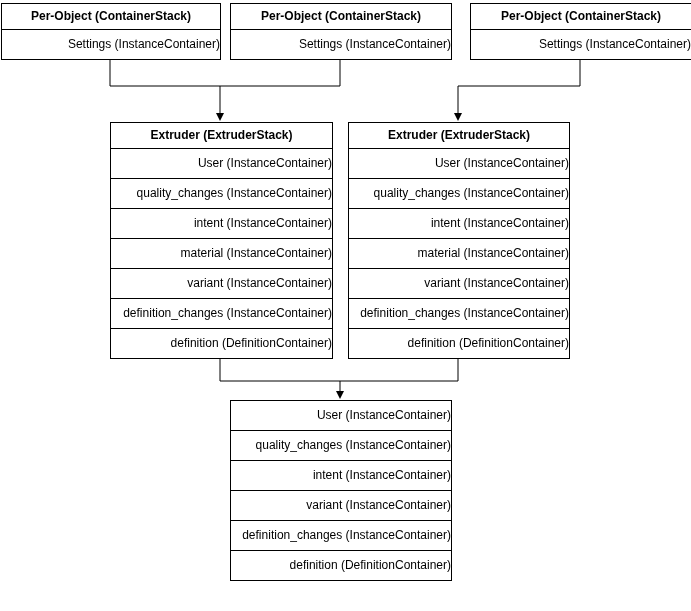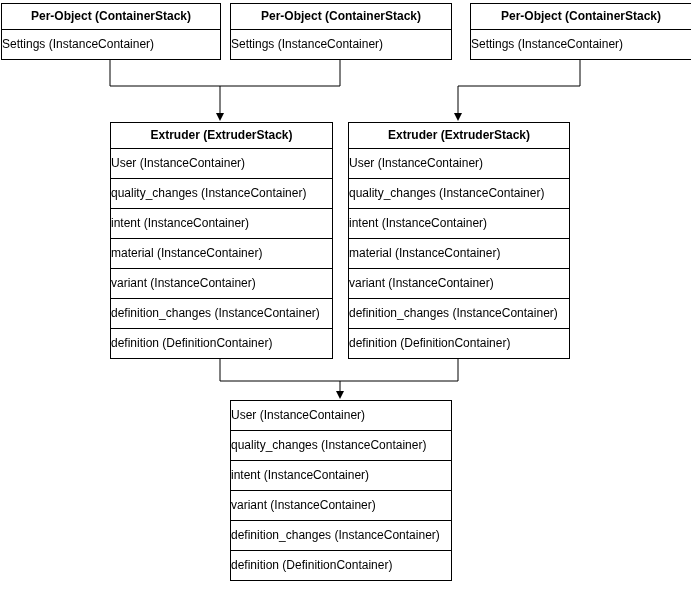--- a/index.html
+++ b/index.html
@@ -36,21 +36,21 @@
     line-height: 25px;
     text-align: center;
     font-weight: bold;
     border-bottom: 1px solid #000000;
     white-space: nowrap;
     overflow: hidden;
   }
   .stack-row {
     height: 29px;
     line-height: 29px;
-    text-align: left;
+    text-align: right;
     border-bottom: 1px solid #000000;
     white-space: nowrap;
     overflow: hidden;
   }
   .stack-row:last-child {
     border-bottom: none;
   }
   
   .po1 { left: 1px;   top: 3px;   width: 218px; }
   .po2 { left: 230px; top: 3px;   width: 220px; }

